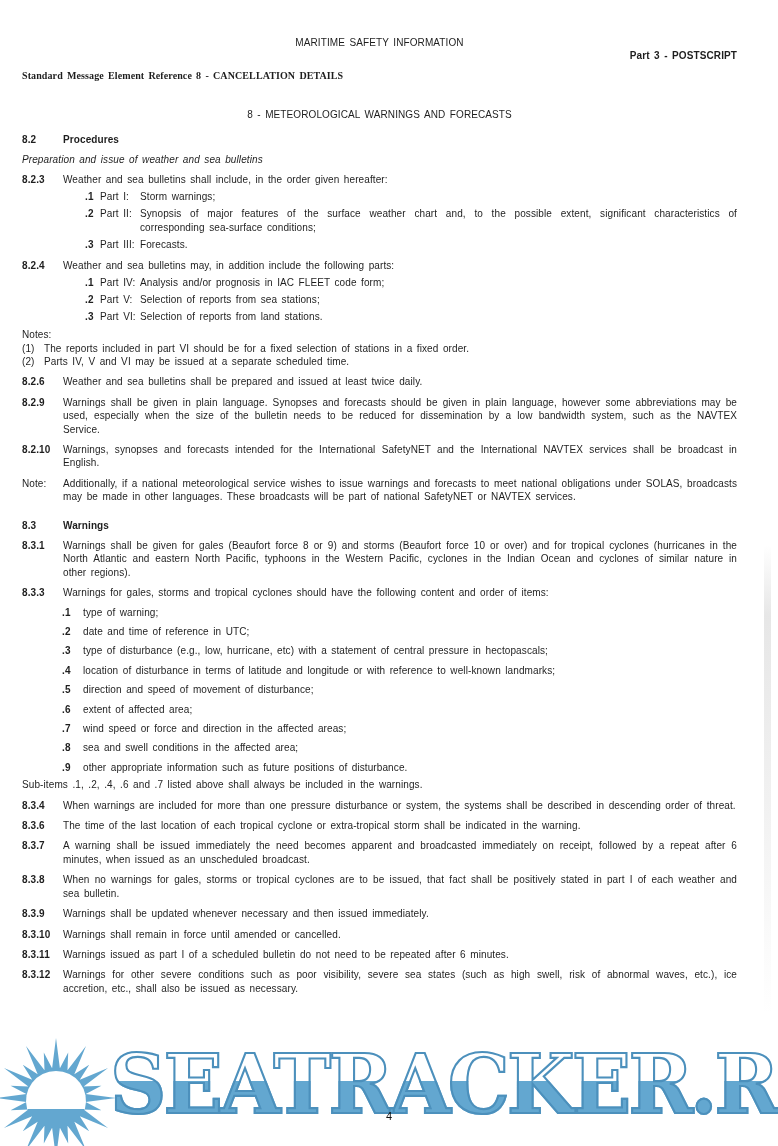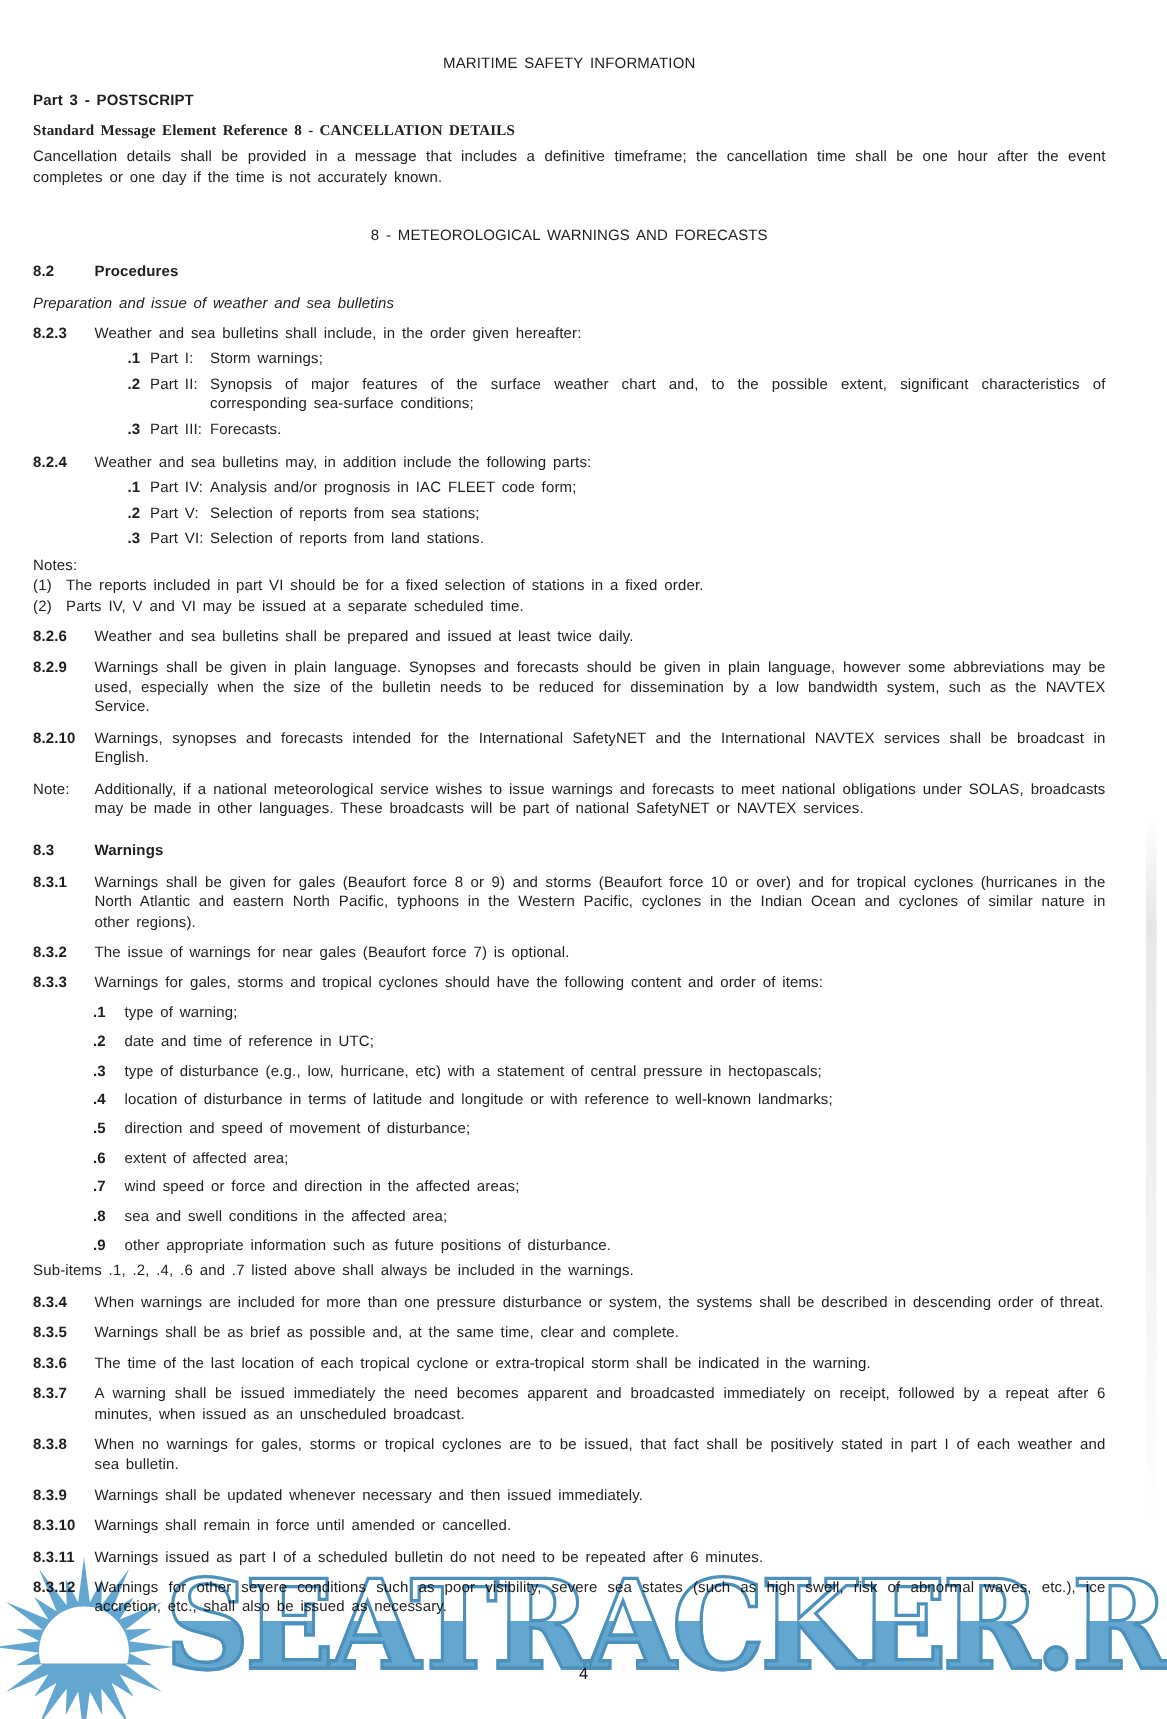--- a/index.html
+++ b/index.html
@@ -18,21 +18,21 @@
     padding: 36px 41px 0 22px;
     font-size: 10px;
     line-height: 13.4px;
     word-spacing: 1.6px;
     letter-spacing: 0.1px;
   }
   .just { text-align: justify; }
   p { margin: 0; }
 
   .doc-header { text-align: center; }
-  .h-part   { margin-top: 12px; font-weight: bold; }
+  .h-part   { margin-top: 0; font-weight: bold; text-align: right; }
   .h-ref    { margin-top: 6px;  font-weight: bold; font-family: Liberation Serif, serif; }
   .p-cancel { margin-top: 4px; }
   .sec-title{ margin-top: 26px; font-weight: normal; text-align: center; }
 
   .para { display: flex; margin-top: 7px; }
   .para .num  { width: 41px; flex-shrink: 0; font-weight: bold; }
   .para .num.nb { font-weight: normal; }
   .para .ptx  { flex: 1; text-align: justify; }
 
   .hpara { margin-top: 11px; }
@@ -111,21 +111,20 @@
 </style>
 </head>
 <body>
 
 <div class="content">
 
   <div class="doc-header">MARITIME SAFETY INFORMATION</div>
 
   <p class="h-part">Part 3 - POSTSCRIPT</p>
   <p class="h-ref">Standard Message Element Reference 8 - CANCELLATION DETAILS</p>
-  <p class="p-cancel just">Cancellation details shall be provided in a message that includes a definitive timeframe; the cancellation time shall be one hour after the event completes or one day if the time is not accurately known.</p>
 
   <p class="sec-title">8 - METEOROLOGICAL WARNINGS AND FORECASTS</p>
 
   <div class="para hpara">
     <span class="num">8.2</span>
     <span class="ptx">Procedures</span>
   </div>
 
   <p class="intro">Preparation and issue of weather and sea bulletins</p>
 
@@ -203,24 +202,20 @@
   <div class="para hpara h-83">
     <span class="num">8.3</span>
     <span class="ptx">Warnings</span>
   </div>
 
   <div class="para">
     <span class="num">8.3.1</span>
     <span class="ptx">Warnings shall be given for gales (Beaufort force 8 or 9) and storms (Beaufort force 10 or over) and for tropical cyclones (hurricanes in the North Atlantic and eastern North Pacific, typhoons in the Western Pacific, cyclones in the Indian Ocean and cyclones of similar nature in other regions).</span>
   </div>
   <div class="para">
-    <span class="num">8.3.2</span>
-    <span class="ptx">The issue of warnings for near gales (Beaufort force 7) is optional.</span>
-  </div>
-  <div class="para">
     <span class="num">8.3.3</span>
     <span class="ptx">Warnings for gales, storms and tropical cyclones should have the following content and order of items:</span>
   </div>
 
   <div class="sub83">
     <span class="snum">.1</span>
     <span class="stx">type of warning;</span>
   </div>
   <div class="sub83">
     <span class="snum">.2</span>
@@ -253,24 +248,20 @@
   <div class="sub83">
     <span class="snum">.9</span>
     <span class="stx">other appropriate information such as future positions of disturbance.</span>
   </div>
 
   <p class="fullline">Sub-items .1, .2, .4, .6 and .7 listed above shall always be included in the warnings.</p>
 
   <div class="para">
     <span class="num">8.3.4</span>
     <span class="ptx">When warnings are included for more than one pressure disturbance or system, the systems shall be described in descending order of threat.</span>
-  </div>
-  <div class="para">
-    <span class="num">8.3.5</span>
-    <span class="ptx">Warnings shall be as brief as possible and, at the same time, clear and complete.</span>
   </div>
   <div class="para">
     <span class="num">8.3.6</span>
     <span class="ptx">The time of the last location of each tropical cyclone or extra-tropical storm shall be indicated in the warning.</span>
   </div>
   <div class="para">
     <span class="num">8.3.7</span>
     <span class="ptx">A warning shall be issued immediately the need becomes apparent and broadcasted immediately on receipt, followed by a repeat after 6 minutes, when issued as an unscheduled broadcast.</span>
   </div>
   <div class="para">

